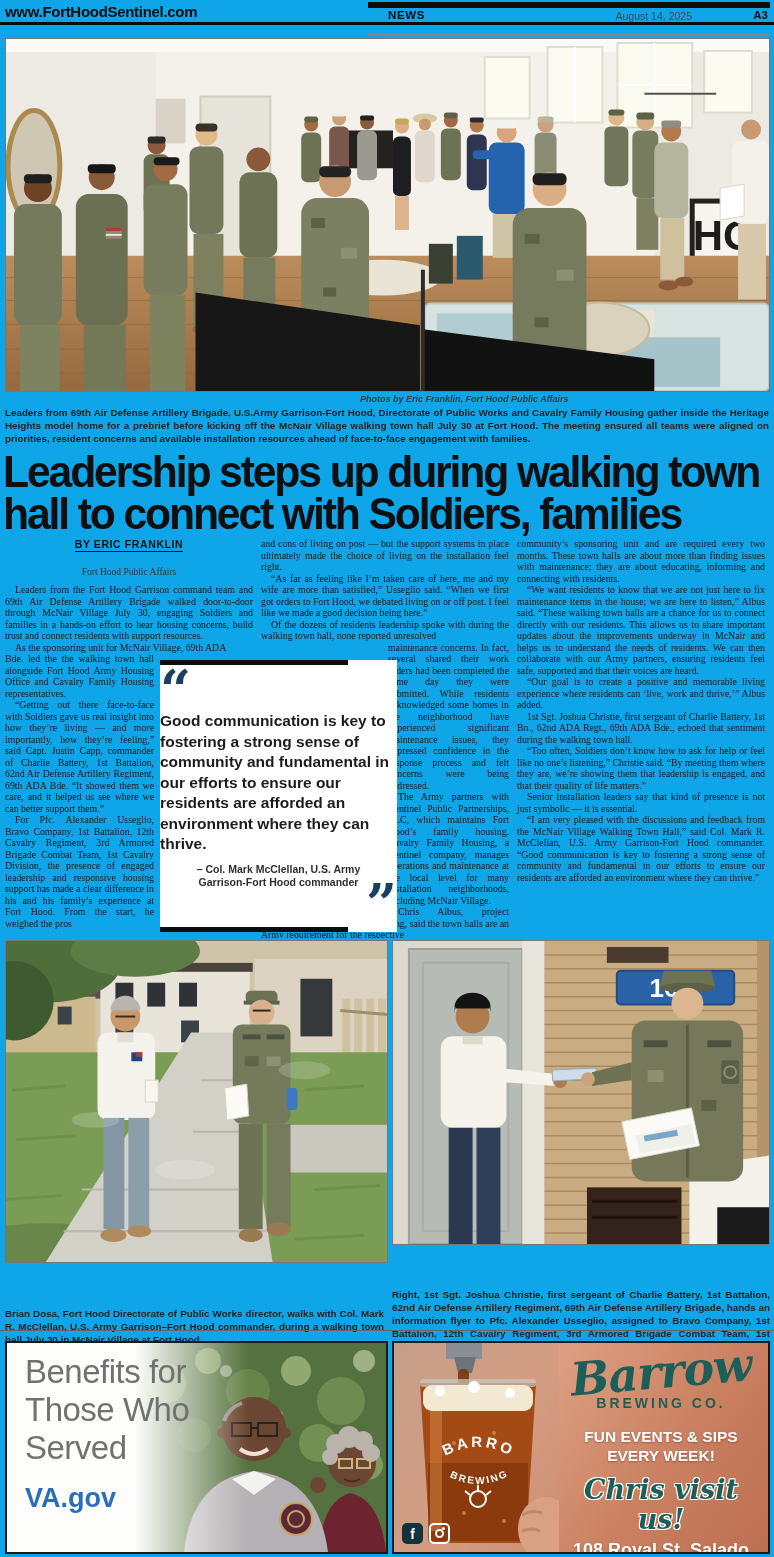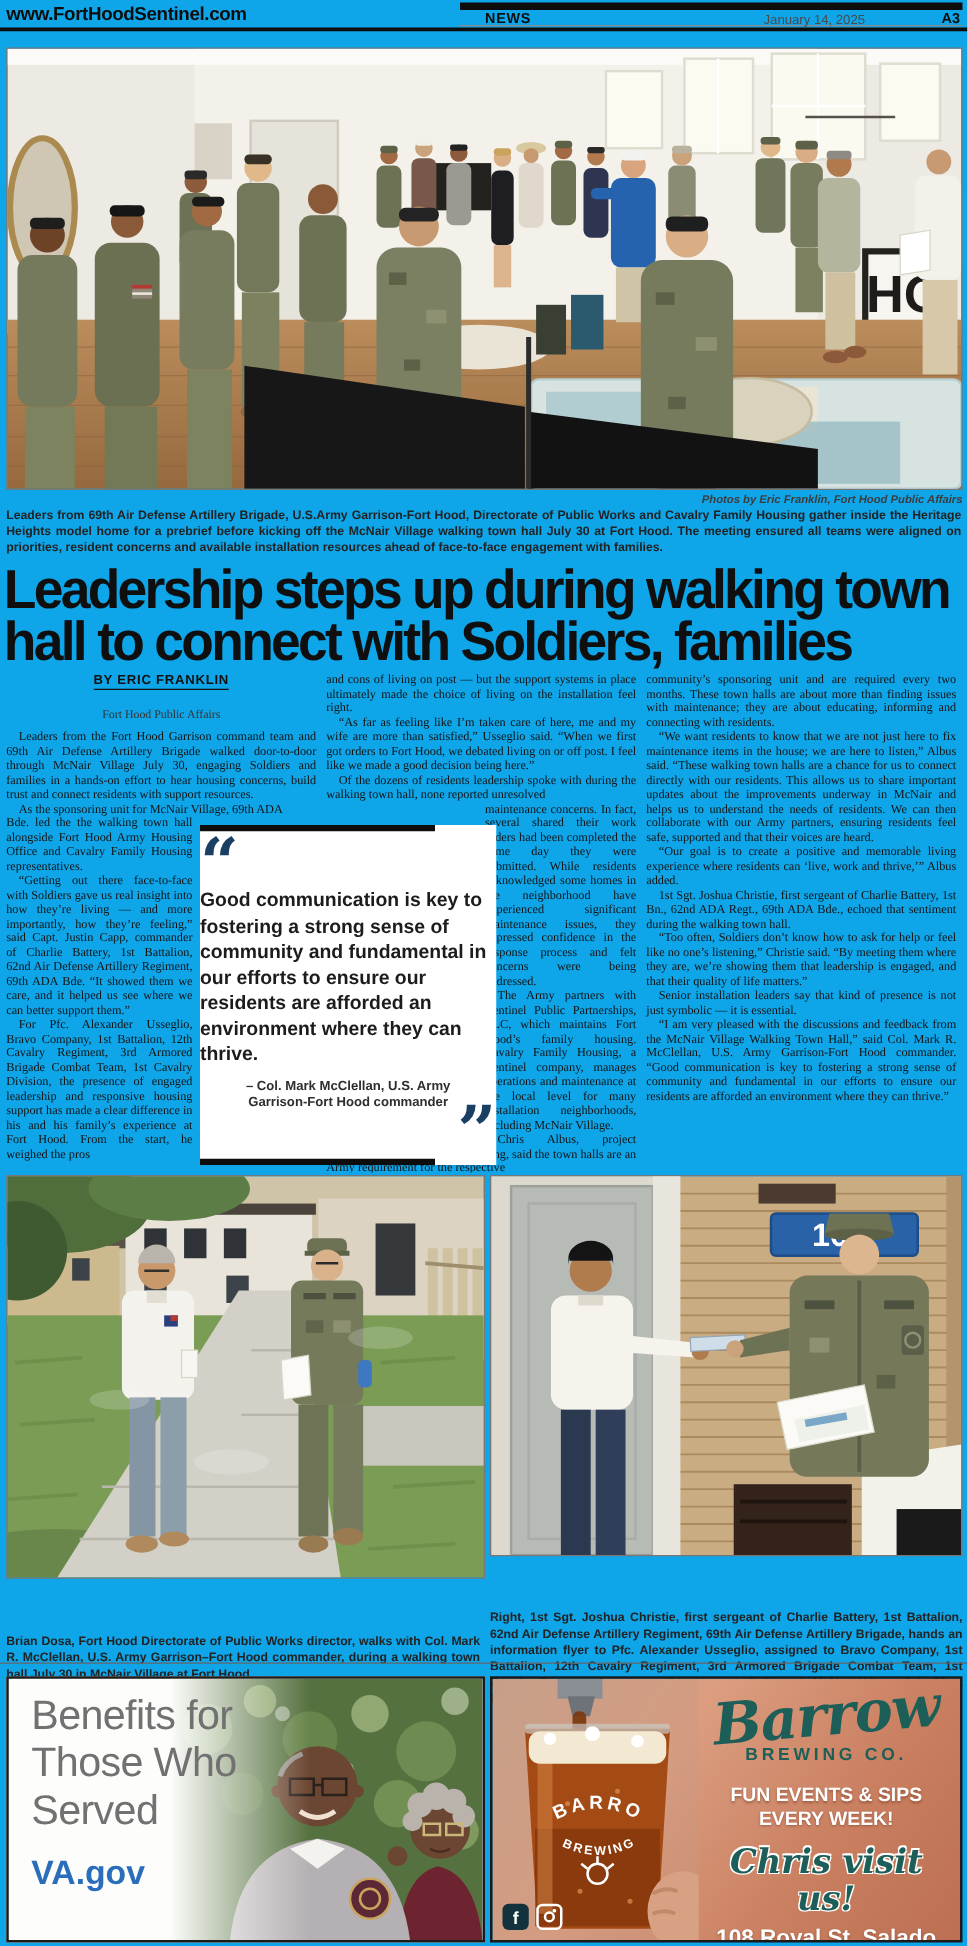--- a/index.html
+++ b/index.html
@@ -2,31 +2,31 @@
 <html><head>
 <meta charset="utf-8">
 <style>
   * { box-sizing: border-box; margin: 0; padding: 0; }
   html,body { background:#ffffff; }
   body { width:774px; font-family:"Liberation Serif", serif; color:#1a1a1a; }
   #page { position:relative; width:774px; height:1557px; background:#0ea5e9; overflow:hidden; }
 
   
   .hdr-site { position:absolute; left:5px; top:3px; font:bold 15px "Liberation Sans",sans-serif; color:#0d0d0d; letter-spacing:-0.3px; }
-  .hdr-right { position:absolute; left:368px; right:4px; top:2px; height:19px; border-bottom:1px solid #8a8a8a; }
+  .hdr-right { position:absolute; left:368px; right:4px; top:2px; height:33px; border-bottom:1px solid #8a8a8a; }
   .hdr-topbar { position:absolute; left:0; right:0; top:0; height:6px; background:#0d0d0d; }
   .hdr-news { position:absolute; left:20px; top:7px; font:bold 11.5px "Liberation Sans",sans-serif; letter-spacing:.6px; color:#0d0d0d; }
   .hdr-date { position:absolute; right:78px; top:8px; font:10.5px "Liberation Sans",sans-serif; color:#4a4a4a; }
   .hdr-page { position:absolute; right:2px; top:7px; font:bold 11.5px "Liberation Sans",sans-serif; color:#0d0d0d; }
   .hdr-rule { position:absolute; left:0; right:0; top:22px; height:3px; background:#0d0d0d; }
 
   
   .photo { position:absolute; display:block; }
   #main-photo { left:5px; top:38px; width:765px; height:354px; border:1px solid #777; }
-  #photo-credit { position:absolute; left:360px; top:394px; width:410px; text-align:right;
+  #photo-credit { position:absolute; left:360px; top:394px; width:410px; text-align:left;
                   font:italic bold 9px "Liberation Sans",sans-serif; color:#3c3c3c; }
   #main-caption { position:absolute; left:5px; top:407px; width:764px; text-align:justify;
                   font:bold 9.8px/12.8px "Liberation Sans",sans-serif; color:#222; }
 
   
   #headline { position:absolute; left:3px; top:451px; width:772px;
               font:bold 44px/42px "Liberation Sans",sans-serif; letter-spacing:-2.2px; color:#0f0f0f;
               transform:scaleX(.97); transform-origin:left top; white-space:nowrap; }
   .byline-wrap { text-align:center; margin-bottom:7px; }
   .byline-by { display:inline-block; font:bold 10.5px "Liberation Sans",sans-serif; letter-spacing:.6px;
@@ -89,21 +89,21 @@
 </head>
 <body>
 
 <div id="page">
 
   <div>
     <div class="hdr-site">www.FortHoodSentinel.com</div>
     <div class="hdr-right">
       <div class="hdr-topbar"></div>
       <div class="hdr-news">NEWS</div>
-      <div class="hdr-date">January 14, 2025</div>
+      <div class="hdr-date">August 14, 2025</div>
       <div class="hdr-page">A3</div>
     </div>
     <div class="hdr-rule"></div>
   </div>
 
   <svg id="main-photo" class="photo" viewBox="0 0 765 354" preserveAspectRatio="none">
     <defs>
       <linearGradient id="floorg" x1="0" y1="0" x2="0" y2="1">
         <stop offset="0" stop-color="#bb8d5c"></stop>
           <stop offset="1" stop-color="#96693e"></stop>

